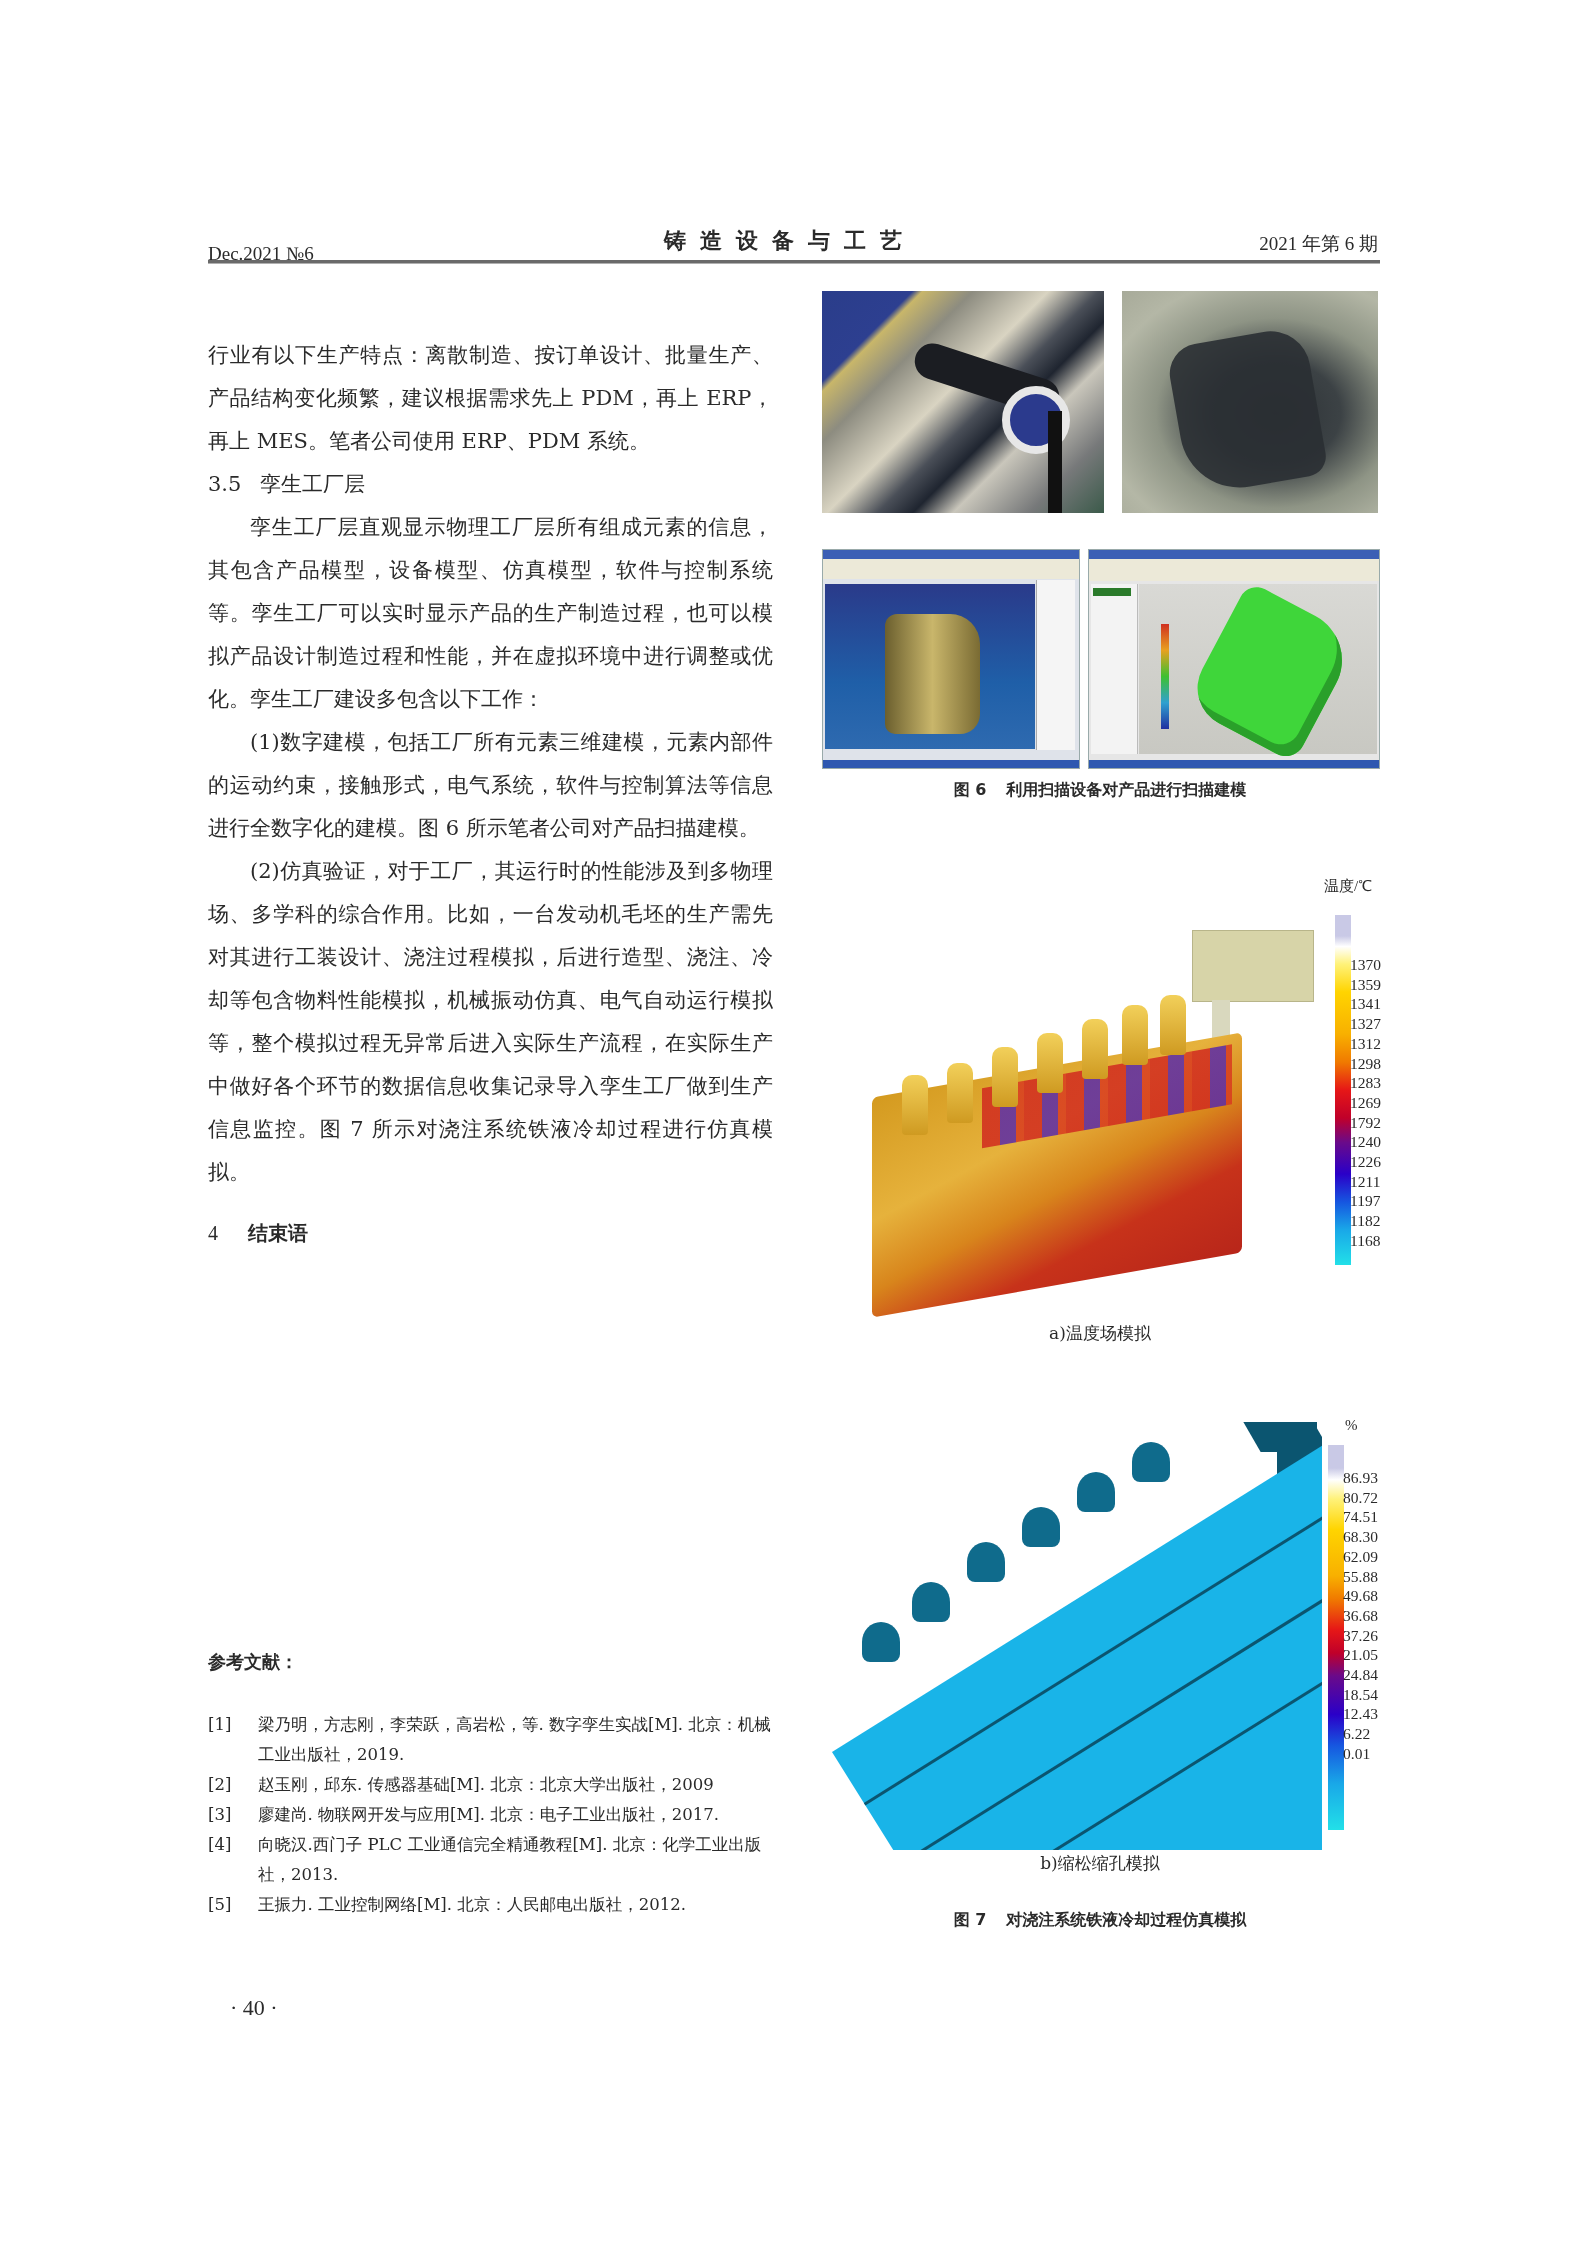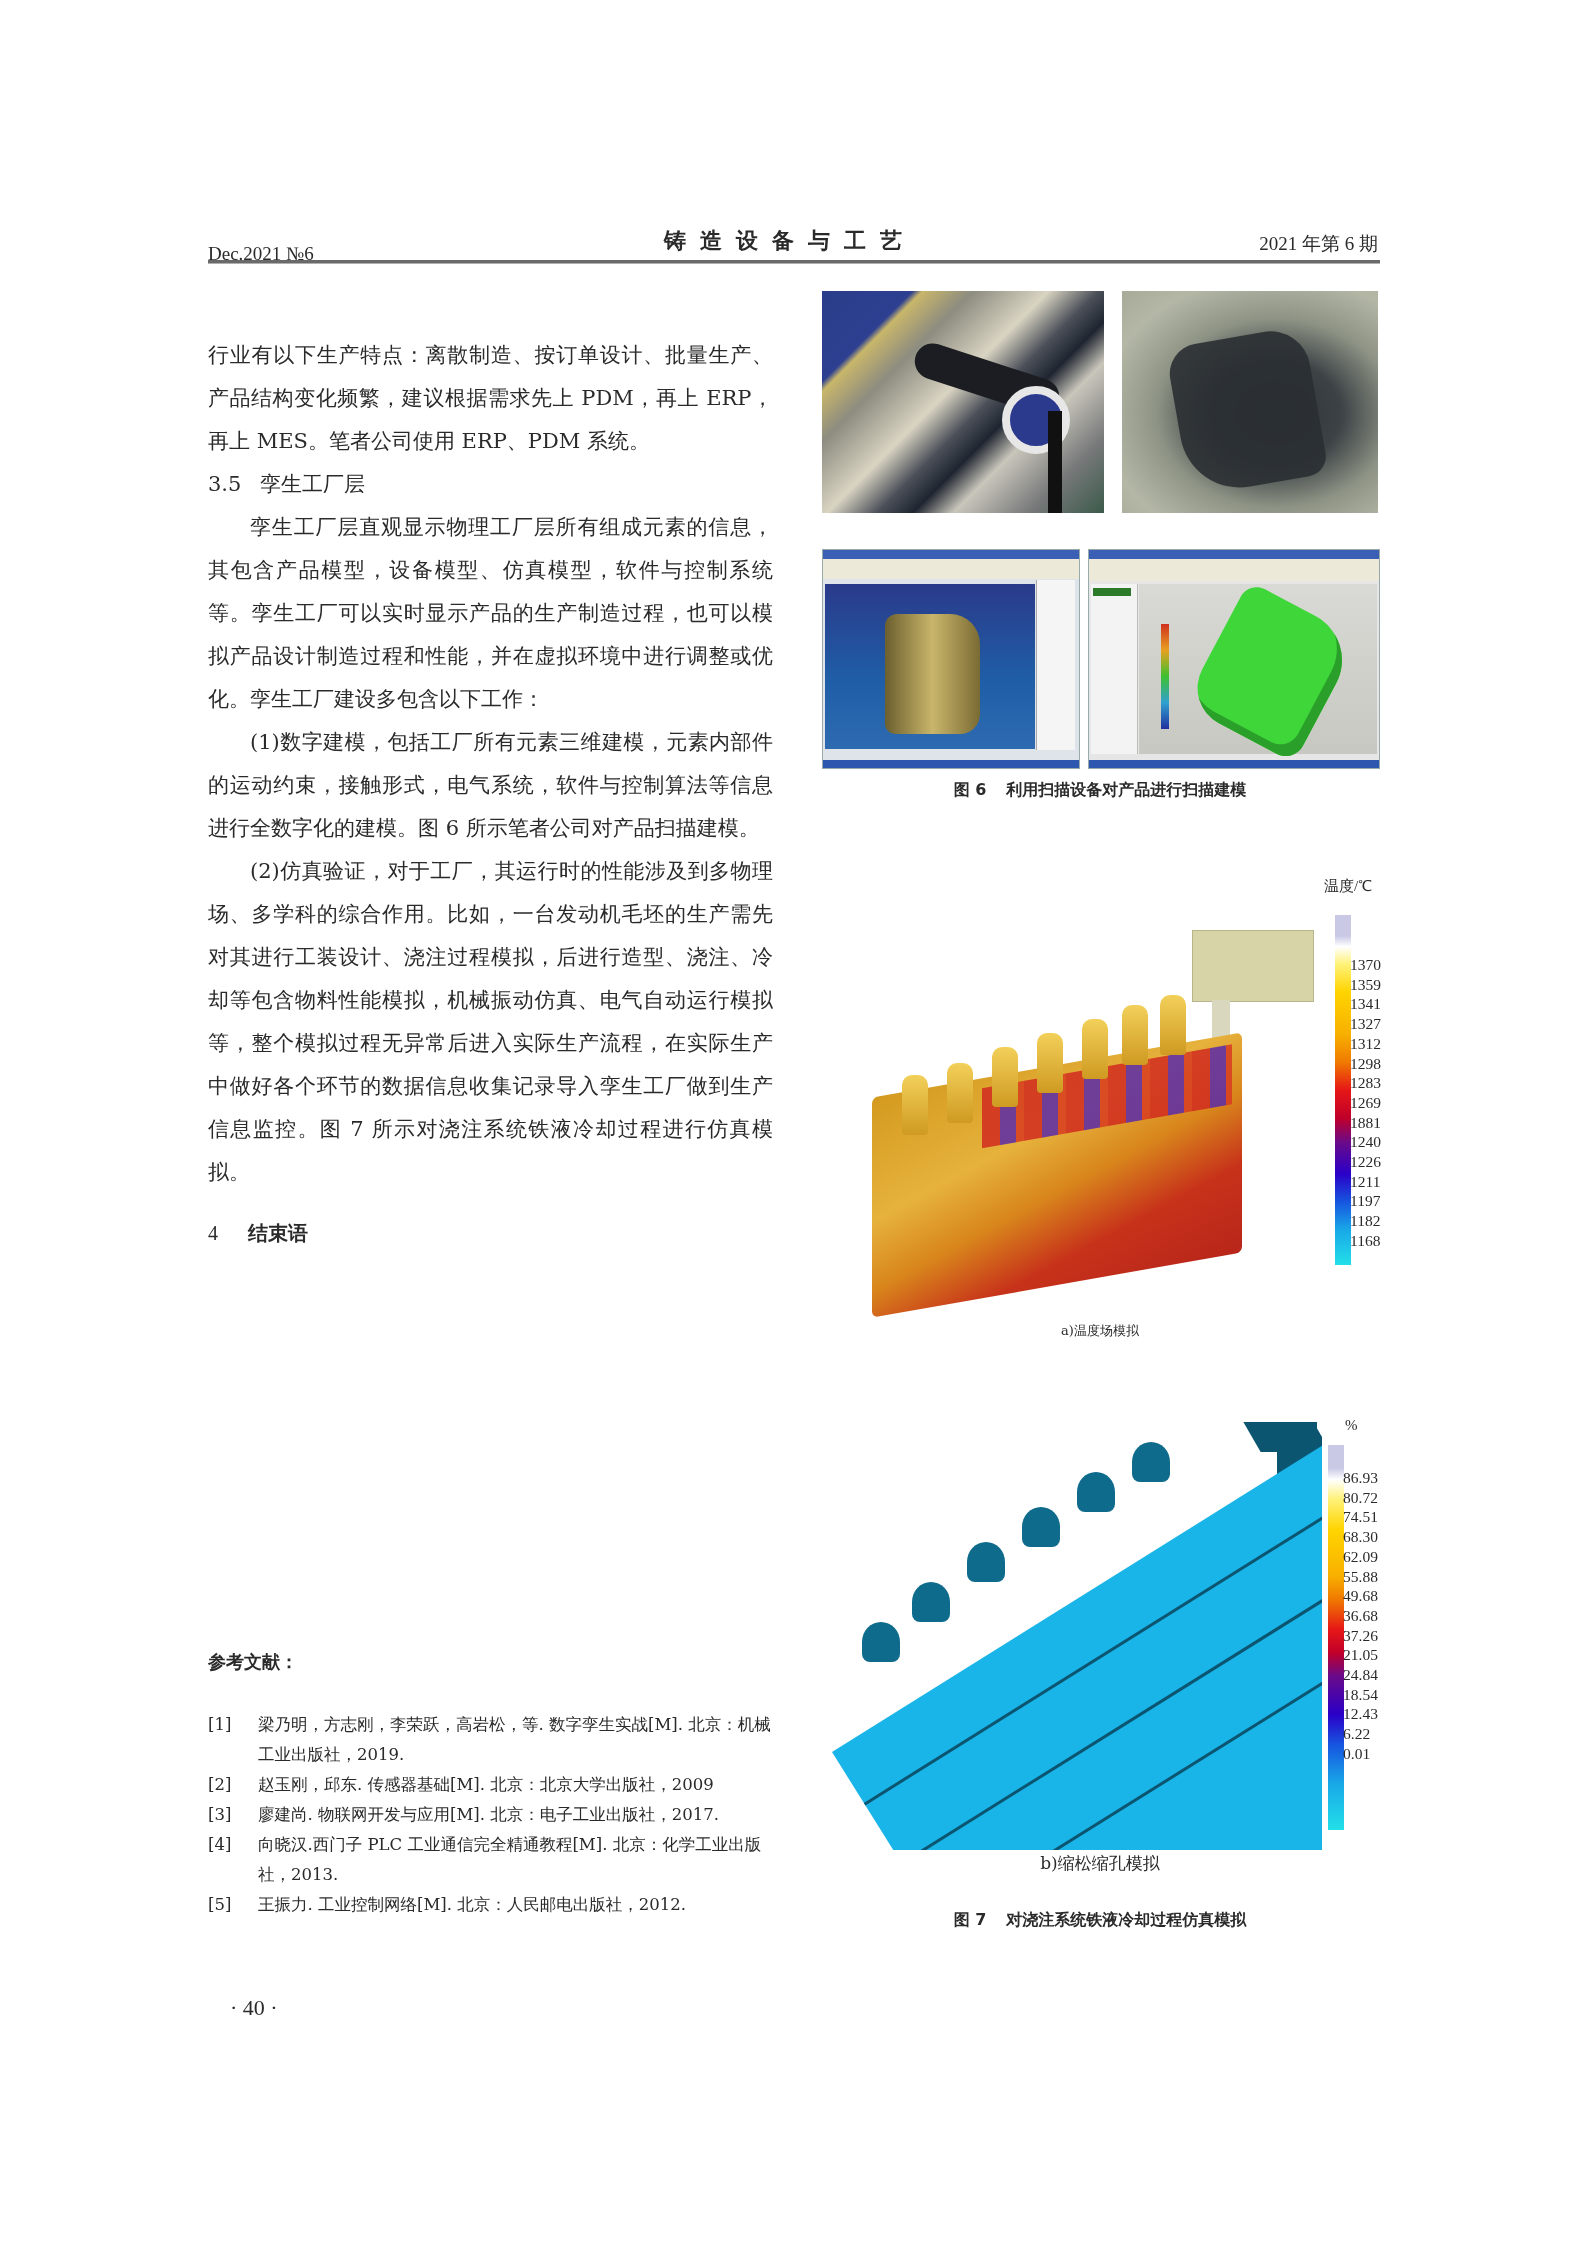--- a/index.html
+++ b/index.html
@@ -73,21 +73,21 @@
                background:repeating-linear-gradient(90deg,#d12a1f 0 18px,#5a2aa8 18px 34px,#d83b1f 34px 42px); opacity:.85; }
   .riser { position:absolute; width:26px; height:60px; background:linear-gradient(#f2d05a,#cf9a21); border-radius:10px 10px 4px 4px; }
   .box-a { position:absolute; left:330px; top:5px; width:120px; height:70px; background:#d7d4a8; border:1px solid #b8b58a; }
   .post-a { position:absolute; left:350px; top:75px; width:18px; height:240px; background:#d9d8be; }
 
   .legend-a-title { left:1324px; top:877px; }
   .legend-a-bar { left:1335px; top:915px; height:350px;
       background:linear-gradient(#c9c9e6 0%,#c9c9e6 6%,#ffffff 9%,#fff27a 14%,#ffd400 22%,#f8b000 34%,#f07a00 42%,#e61717 50%,#c0002a 58%,#6a0a8a 65%,#2a00c8 74%,#1656e0 82%,#19a8e8 90%,#22e0e8 100%); }
   .legend-a-vals { left:1350px; top:955px; }
 
-  .fig7a-sub { left:822px; top:1322px; width:556px; font-size:13px; font-weight:normal; font-family:"DejaVu Serif",serif; }
+  .fig7a-sub { left:822px; top:1322px; width:556px; font-size:17px; font-weight:normal; font-family:"DejaVu Serif",serif; }
 
   .fig7b-img { left:832px; top:1422px; width:490px; height:428px; overflow:hidden; background:#fff; }
   .block-b { position:absolute; left:0; top:120px; width:620px; height:360px; background:#19b4e8;
              transform:rotate(-32deg); transform-origin:0 0; top:330px; }
   .block-b .ln { position:absolute; left:0; right:0; height:3px; background:#0b5570; }
   .riser-b { position:absolute; width:38px; height:40px; background:#0f6b8c; border-radius:50% 50% 8px 8px; }
   .arm-b { position:absolute; left:445px; top:0; width:40px; height:230px; background:#0b5570; }
   .arm-b2 { position:absolute; left:420px; top:0; width:70px; height:30px; background:#0b5570; transform:skewX(30deg); }
 
   .legend-b-title { left:1345px; top:1417px; }
@@ -196,21 +196,21 @@
 <div class="abs legend-bar legend-a-bar"></div>
 <div class="abs legend-vals legend-a-vals">
   <div>1370</div>
   <div>1359</div>
   <div>1341</div>
   <div>1327</div>
   <div>1312</div>
   <div>1298</div>
   <div>1283</div>
   <div>1269</div>
-  <div>1881</div>
+  <div>1792</div>
   <div>1240</div>
   <div>1226</div>
   <div>1211</div>
   <div>1197</div>
   <div>1182</div>
   <div>1168</div>
 </div>
 <div class="abs caption fig7a-sub">a)温度场模拟</div>
 
 <div class="abs fig7b-img">

